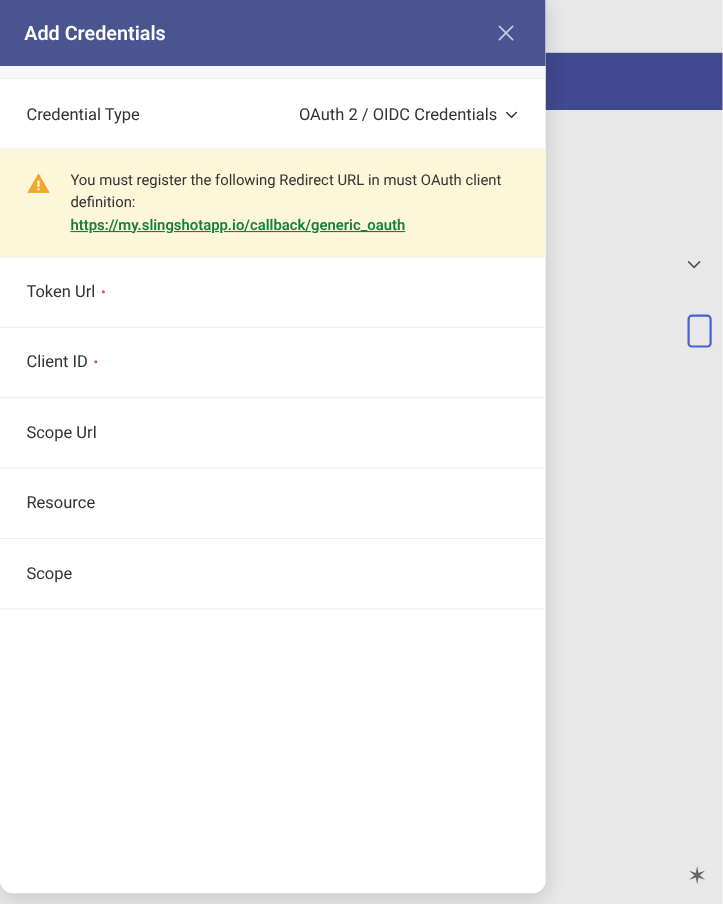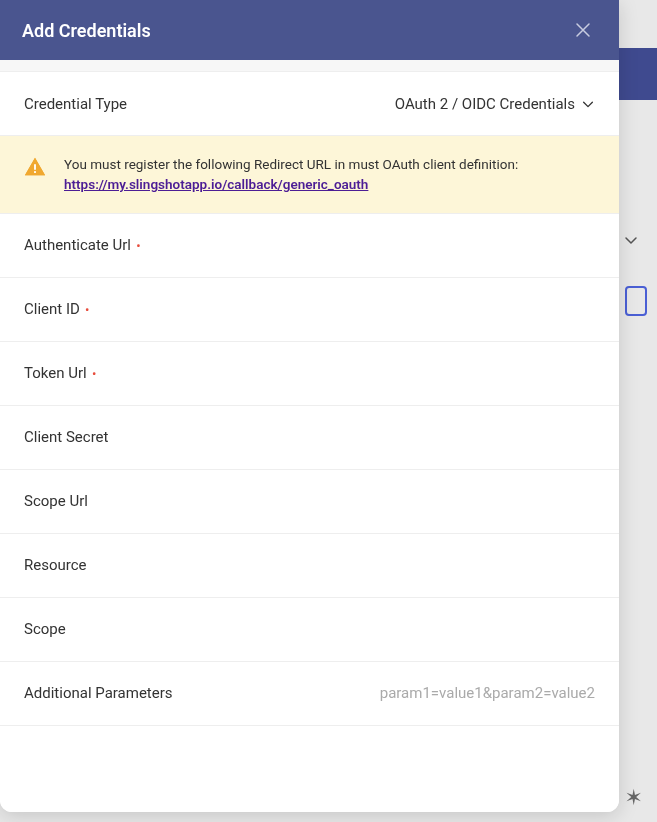--- a/index.html
+++ b/index.html
@@ -43,21 +43,21 @@
       position: absolute;
       bottom: 12px;
       right: 14px;
       color: #666;
       font-size: 22px;
     }
     .modal {
       position: absolute;
       top: 0;
       left: 0;
-      width: 619px;
+      width: 496px;
       height: 812px;
       background: #fff;
       border-radius: 0 0 12px 12px;
       box-shadow: 0 4px 20px rgba(0,0,0,0.15);
       display: flex;
       flex-direction: column;
       overflow: hidden;
     }
     .modal-header {
       background: #4a558f;
@@ -147,21 +147,21 @@
     .alert-icon {
       flex-shrink: 0;
       margin-top: 2px;
     }
     .alert-text {
       font-size: 13.5px;
       color: #333;
       line-height: 1.5;
     }
     .alert-link {
-      color: #4c1d95;
+      color: #15803d;
       font-weight: 600;
       text-decoration: underline;
     }
     .modal-footer {
       padding: 18px 24px 20px;
       display: flex;
       justify-content: center;
       background: linear-gradient(to bottom, rgba(247,247,247,0.5), #fff 40%);
     }
     .add-btn {
@@ -223,53 +223,41 @@
             <rect x="11" y="9" width="2" height="6" fill="#fff"></rect>
             <rect x="11" y="16.5" width="2" height="2" fill="#fff"></rect>
           </svg>
       </span>
       <div class="alert-text">
         <span>You must register the following Redirect URL in must OAuth client definition:</span><br>
         <a href="#" class="alert-link">https://my.slingshotapp.io/callback/generic_oauth</a>
       </div>
     </div>
 
+
     <div class="row">
       <div class="row-label">
-        <span>Authenticate Url</span><span class="required-dot"> •</span>
+        <span>Token Url</span><span class="required-dot"> •</span>
       </div>
     </div>
 
     <div class="row">
       <div class="row-label">
         <span>Client ID</span><span class="required-dot"> •</span>
       </div>
     </div>
 
-    <div class="row">
-      <div class="row-label">
-        <span>Token Url</span><span class="required-dot"> •</span>
-      </div>
-    </div>
-
-    <div class="row">
-      <div class="row-label">Client Secret</div>
-    </div>
 
     <div class="row">
       <div class="row-label">Scope Url</div>
     </div>
 
     <div class="row">
       <div class="row-label">Resource</div>
     </div>
 
     <div class="row">
       <div class="row-label">Scope</div>
     </div>
 
-    <div class="row">
-      <div class="row-label">Additional Parameters</div>
-      <input class="row-input" type="text" placeholder="param1=value1&amp;param2=value2" style="">
-    </div>
   </div>
 
 </div>
 
 </body></html>

